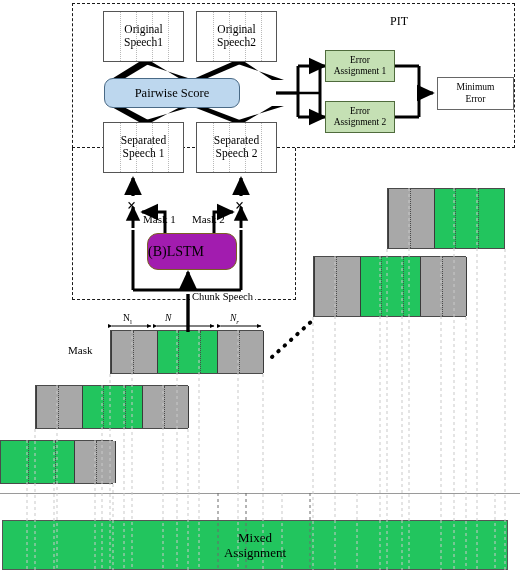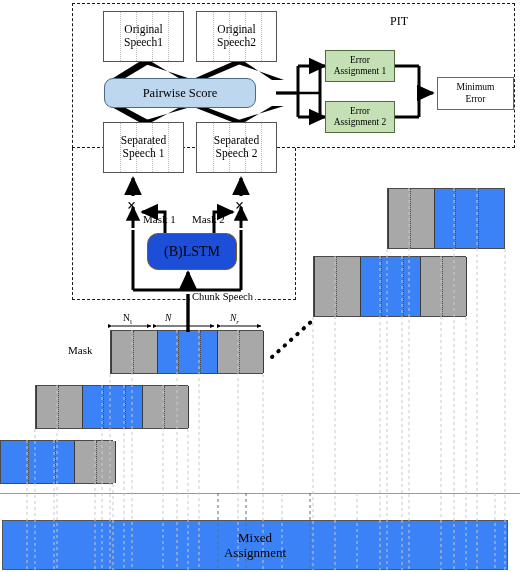--- a/index.html
+++ b/index.html
@@ -23,31 +23,31 @@
 
   
   .pairwise{background:#bdd7ee;border:1px solid #4a6a86;border-radius:9px;
       display:flex;align-items:center;justify-content:center;font-size:12.5px;z-index:6;}
   .errbox{background:#c5e0b4;border:1px solid #4f6b3c;
       display:flex;align-items:center;justify-content:center;text-align:center;
       font-size:9.5px;line-height:1.2;z-index:6;}
   .minbox{background:#fff;border:1px solid #666;
       display:flex;align-items:center;justify-content:center;text-align:center;
       font-size:9.5px;line-height:1.25;z-index:6;}
-  .lstm{background:#1d4ed8;border:1px solid #7a6124;border-radius:11px;
-      display:flex;align-items:center;justify-content:center;font-size:14px;z-index:6;}
+  .lstm{background:#a21caf;border:1px solid #7a6124;border-radius:11px;
+      display:flex;align-items:center;font-size:14px;z-index:6;}
 
   
   .txt{position:absolute;white-space:nowrap;}
 
   svg.overlay{position:absolute;left:0;top:0;width:520px;height:572px;
       pointer-events:none;}
 
   
-  .strip{border:1px solid #4a4a4a;background:#3b82f6;}
+  .strip{border:1px solid #4a4a4a;background:#22c55e;}
   .gray{position:absolute;top:0;bottom:0;background:#a8a8a8;
       border-left:1px solid #3a3a3a;border-right:1px solid #3a3a3a;}
   .vgrid{position:absolute;top:0;bottom:0;width:0;border-left:1px dotted #cfcfcf;}
   .vgrid.dk{border-left:1px dotted #4a4a4a;}
 </style>
 </head>
 <body>
 
 <div id="stage">
 
@@ -100,21 +100,21 @@
       <div class="gl" style="left:16px"></div>
         <div class="gl" style="left:32px"></div>
       <div class="gl" style="left:48px"></div>
         <div class="gl" style="left:64px"></div>
     </div>
     <div class="boxlabel">
       <span>Separated<br>Speech 2</span>
     </div>
   </div>
 
-  <div class="abs pairwise" style="left:104px;top:78px;width:152px;height:30px;">
+  <div class="abs pairwise" style="left:104px;top:78px;width:136px;height:30px;">
     <span>Pairwise Score</span>
   </div>
 
   <div class="abs errbox" style="left:325px;top:50px;width:70px;height:32px;">
     <span style="white-space:pre-line">Error<br>Assignment 1</span>
   </div>
   <div class="abs errbox" style="left:325px;top:101px;width:70px;height:32px;">
     <span style="white-space:pre-line">Error<br>Assignment 2</span>
   </div>
 

